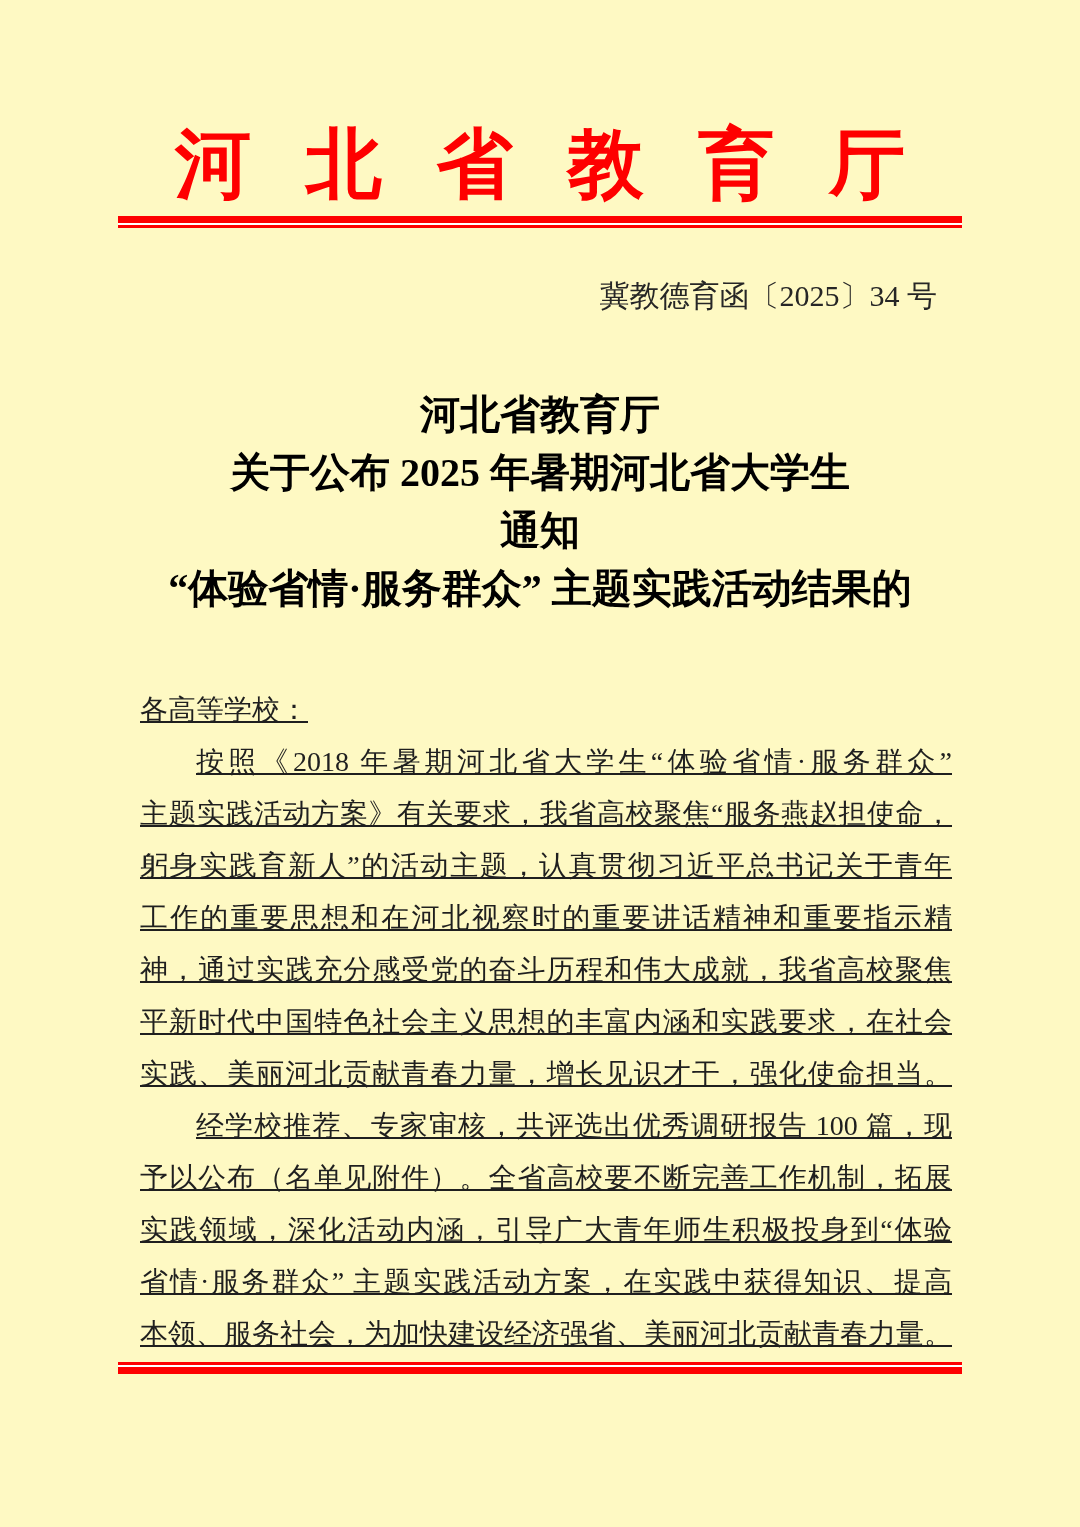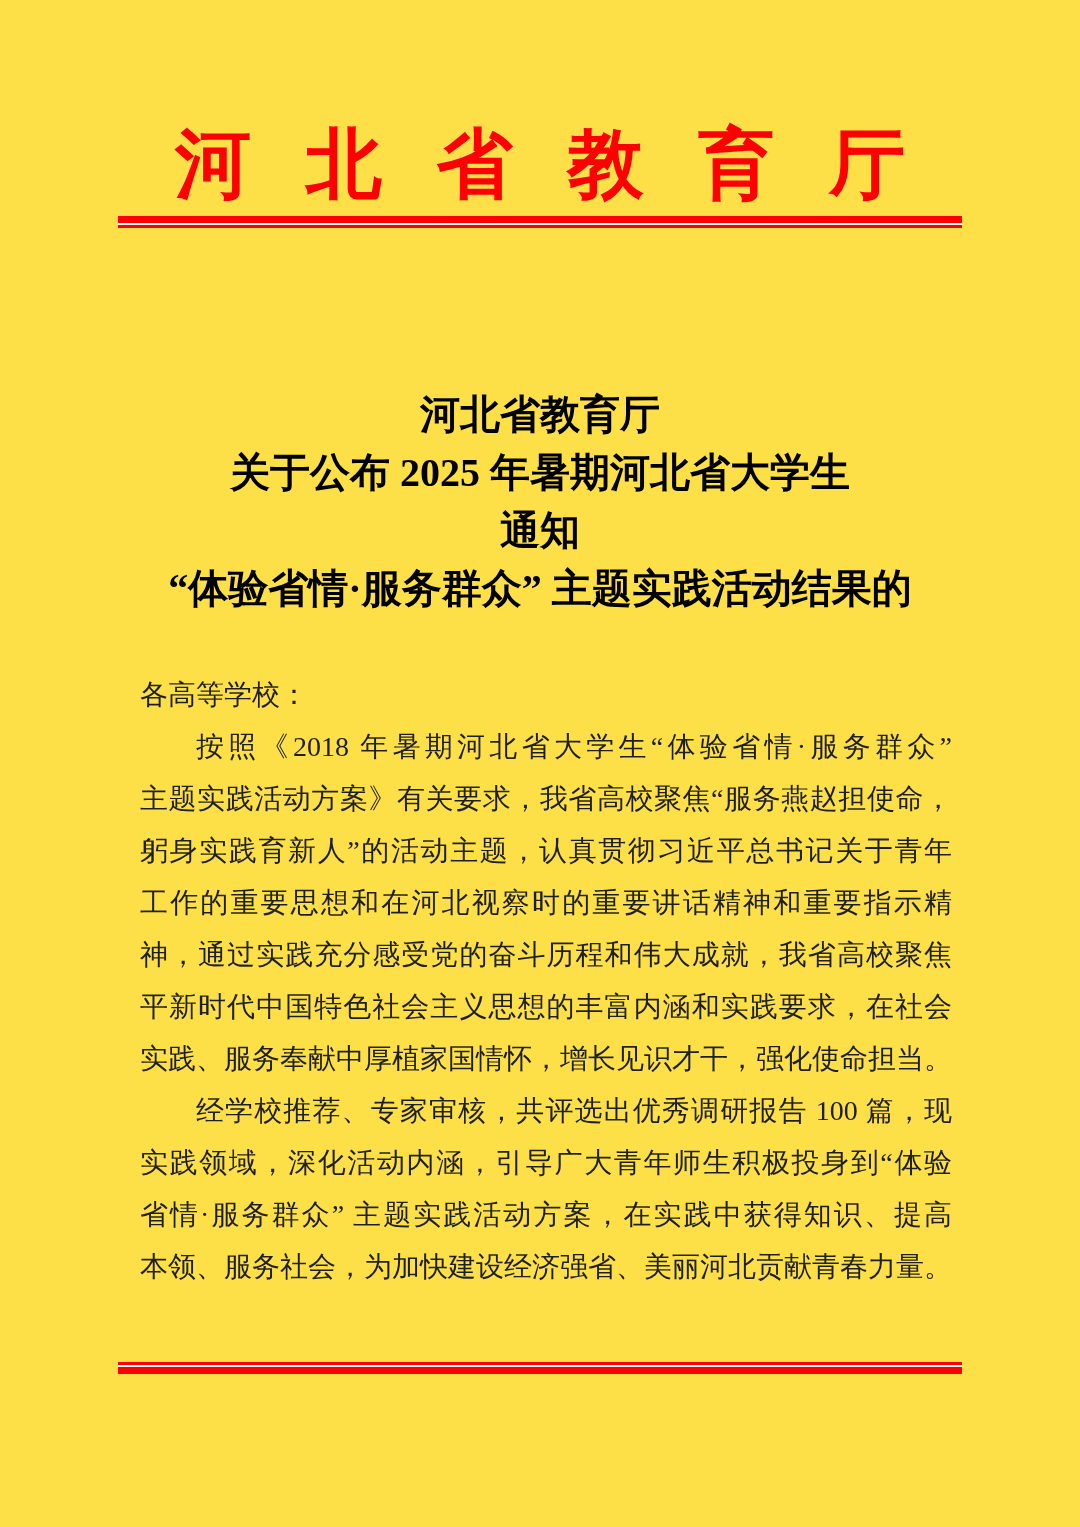--- a/index.html
+++ b/index.html
@@ -10,21 +10,21 @@
   body {
     width: 1080px;
     height: 1527px;
     position: relative;
     overflow: hidden;
     font-family: "Liberation Serif", "DejaVu Serif", serif;
   }
   .page {
     position: absolute;
     inset: 0;
-    background: #fde047;
+    background: #fef9c3;
   }
   
   .letterhead {
     position: absolute;
     top: 126px;
     left: 175px;
     width: 730px;
     font-size: 76px;
     line-height: 1;
     font-weight: bold;
@@ -72,26 +72,27 @@
     width: 100%;
     text-align: center;
     font-size: 40px;
     line-height: 58px;
     font-weight: bold;
     color: #000000;
   }
   
   .body-block {
     position: absolute;
-    top: 669px;
+    top: 684px;
     left: 140px;
     width: 812px;
     font-size: 28px;
     line-height: 52px;
     color: #1f1f1f;
+    text-decoration: underline;
   }
   .body-line {
     text-align: justify;
     text-align-last: justify;
   }
   .body-line.left {
     text-align: left;
     text-align-last: left;
   }
   .body-line.indent {
@@ -100,38 +101,40 @@
 </style>
 </head>
 <body>
 
 <div class="page">
 
   <div class="letterhead">河北省教育厅</div>
 
   <div class="rule rule-top"></div>
 
+  <div class="doc-number">冀教德育函〔2025〕34 号</div>
 
   <div class="title-block">
       <div class="title-line">河北省教育厅</div>
       <div class="title-line">关于公布 2025 年暑期河北省大学生</div>
       <div class="title-line">通知</div>
       <div class="title-line">“体验省情·服务群众” 主题实践活动结果的</div>
     </div>
 
   <div class="body-block">
       <div class="body-line left">各高等学校：</div>
       <div class="body-line indent">按照《2018 年暑期河北省大学生“体验省情·服务群众”</div>
       <div class="body-line">主题实践活动方案》有关要求，我省高校聚焦“服务燕赵担使命，</div>
       <div class="body-line">躬身实践育新人”的活动主题，认真贯彻习近平总书记关于青年</div>
       <div class="body-line">工作的重要思想和在河北视察时的重要讲话精神和重要指示精</div>
       <div class="body-line">神，通过实践充分感受党的奋斗历程和伟大成就，我省高校聚焦</div>
       <div class="body-line">平新时代中国特色社会主义思想的丰富内涵和实践要求，在社会</div>
-      <div class="body-line">实践、服务奉献中厚植家国情怀，增长见识才干，强化使命担当。</div>
+      <div class="body-line">实践、美丽河北贡献青春力量，增长见识才干，强化使命担当。</div>
       <div class="body-line indent">经学校推荐、专家审核，共评选出优秀调研报告 100 篇，现</div>
+      <div class="body-line">予以公布（名单见附件）。全省高校要不断完善工作机制，拓展</div>
       <div class="body-line">实践领域，深化活动内涵，引导广大青年师生积极投身到“体验</div>
       <div class="body-line">省情·服务群众” 主题实践活动方案，在实践中获得知识、提高</div>
       <div class="body-line">本领、服务社会，为加快建设经济强省、美丽河北贡献青春力量。</div>
     </div>
 
   <div class="rule rule-bottom"></div>
 
 </div>
 
 </body></html>

